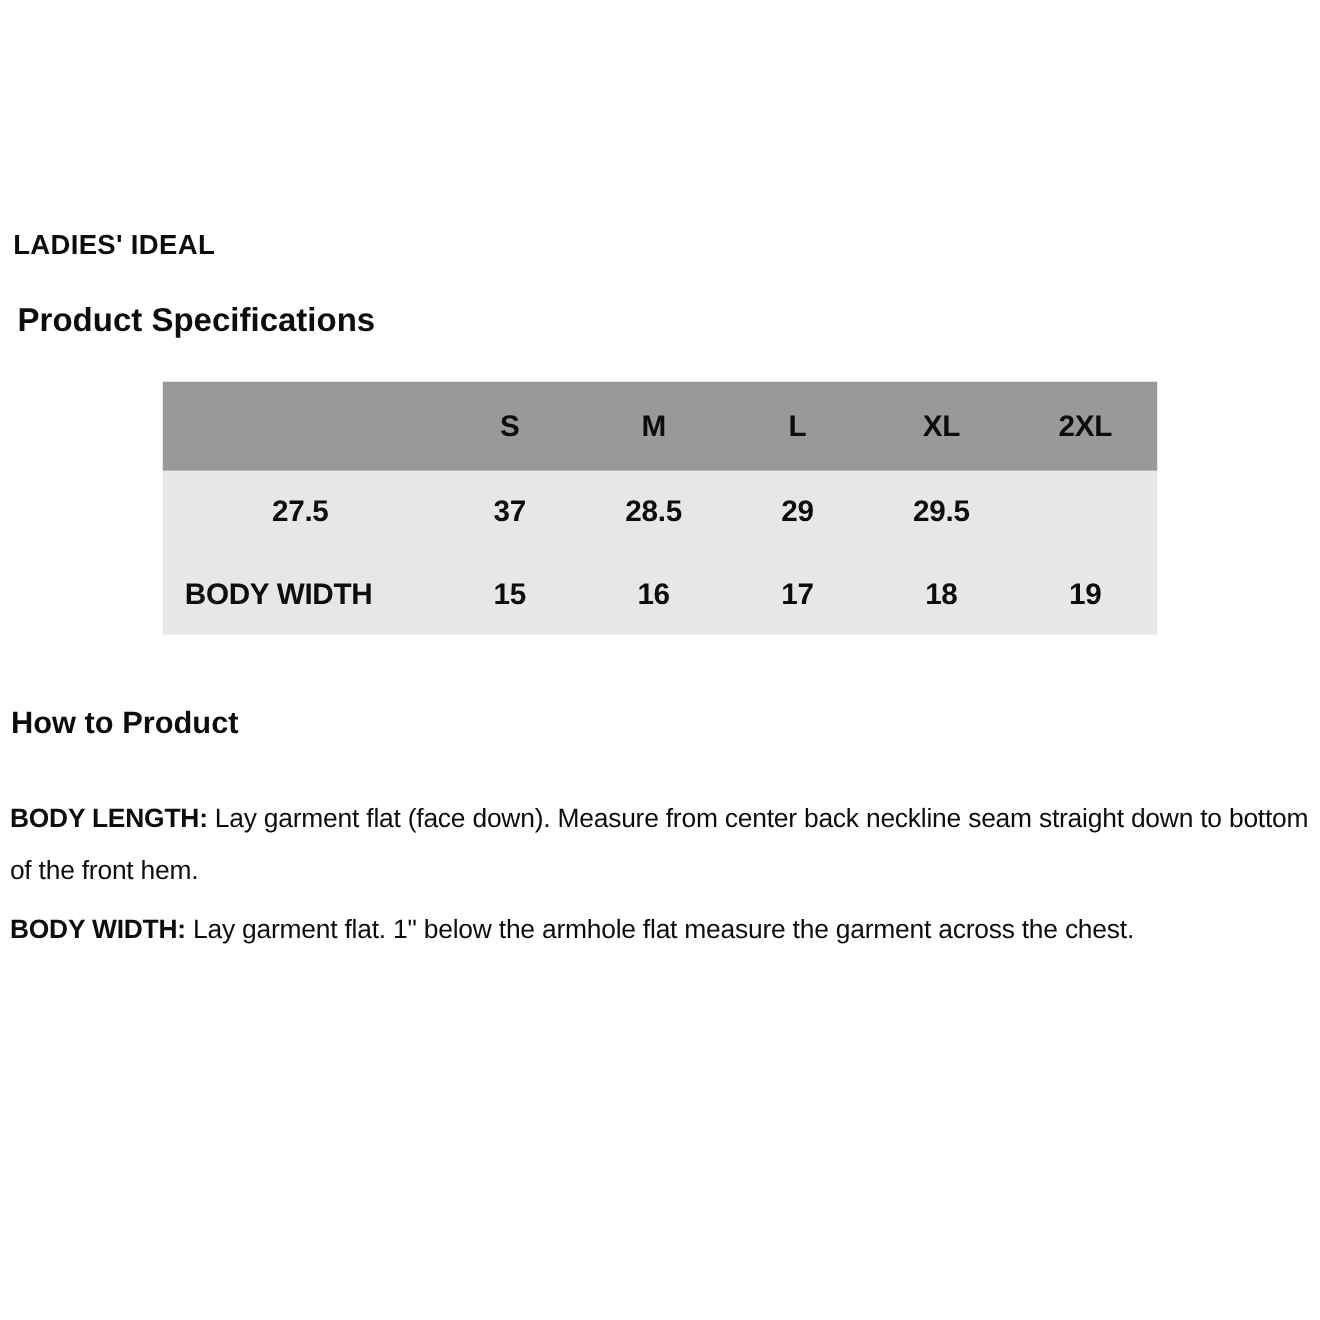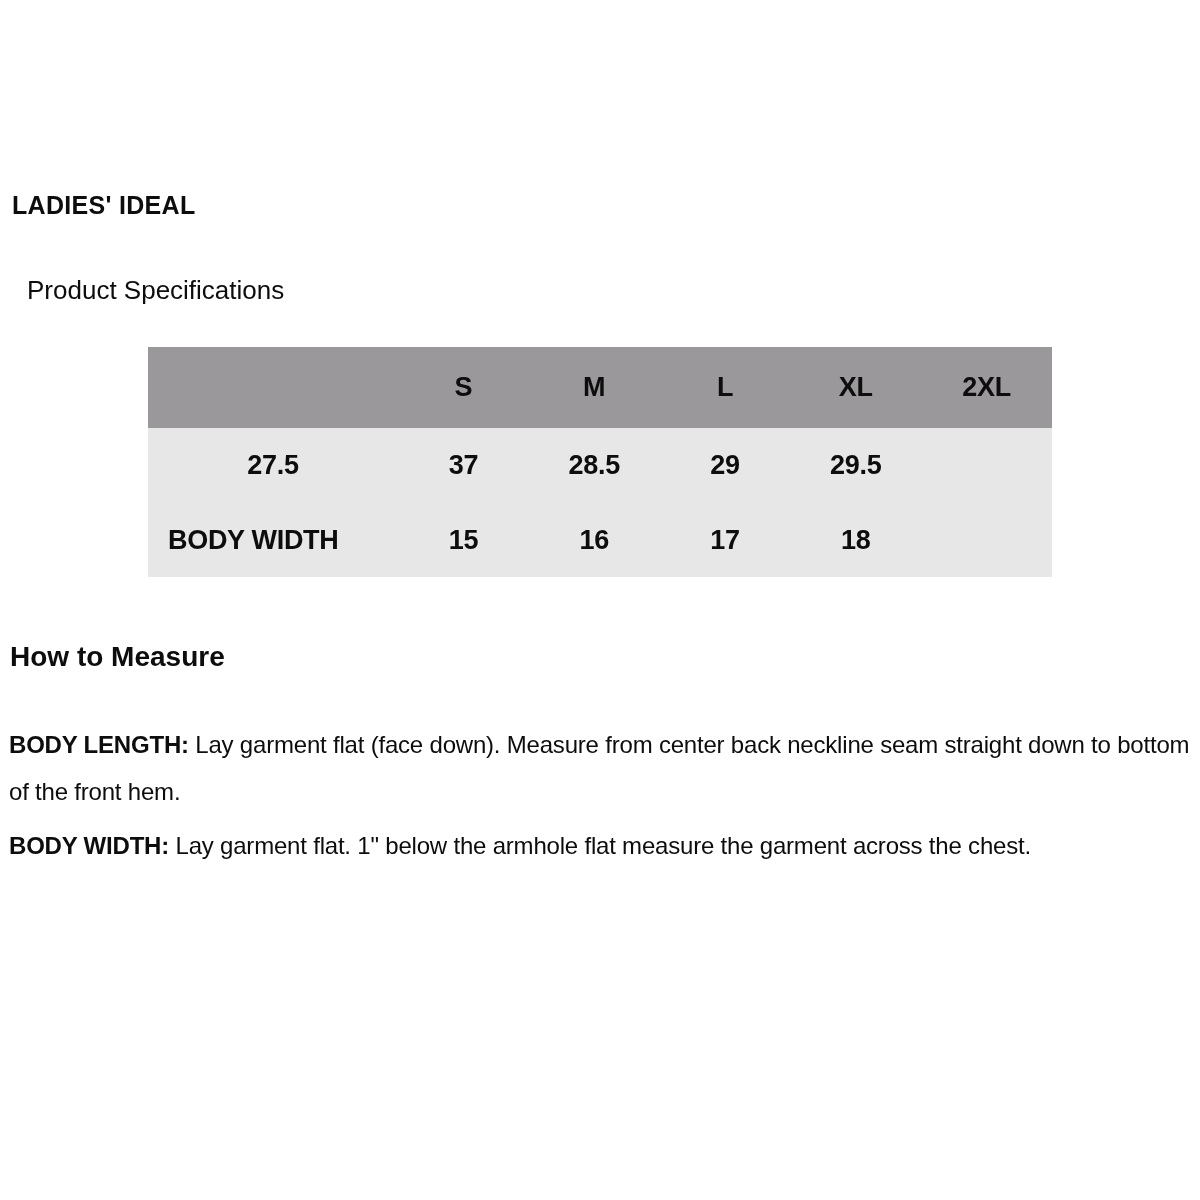--- a/index.html
+++ b/index.html
@@ -12,34 +12,33 @@
     width: 1200px;
     height: 1200px;
     background: #ffffff;
     font-family: "Liberation Sans", sans-serif;
     color: #0d0d0d;
     overflow: hidden;
   }
   .brand {
     position: absolute;
     left: 12px;
-    top: 191px;
+    top: 209px;
     font-size: 25px;
     font-weight: bold;
     letter-spacing: 0.3px;
     white-space: nowrap;
   }
   .section-label {
     position: absolute;
     left: 16px;
     top: 275px;
-    font-size: 26px;
-    font-weight: normal;
+    font-size: 30px;
+    font-weight: bold;
     white-space: nowrap;
-    margin-left: 11px;
   }
   .product-title {
     position: absolute;
     left: 0;
     top: 264px;
     width: 1200px;
     text-align: center;
     font-family: "DejaVu Sans", sans-serif;
     font-size: 41px;
     font-weight: 800;
@@ -122,23 +121,24 @@
       <div class="td">29</div>
       <div class="td">29.5</div>
     </div>
 
     <div class="tr body-row-2">
       <div class="td label-col">BODY WIDTH</div>
       <div class="td">15</div>
       <div class="td">16</div>
       <div class="td">17</div>
       <div class="td">18</div>
+      <div class="td">19</div>
     </div>
   </div>
 
-  <div class="how-heading">How to Measure</div>
+  <div class="how-heading">How to Product</div>
 
   <div class="measure-list">
     <p class="measure-item"><b>BODY LENGTH:</b><span> Lay garment flat (face down). Measure from center back neckline seam straight down to bottom of the front hem.</span></p>
     <p class="measure-item"><b>BODY WIDTH:</b><span> Lay garment flat. 1" below the armhole flat measure the garment across the chest.</span></p>
   </div>
 
 </div>
 
 </body></html>

